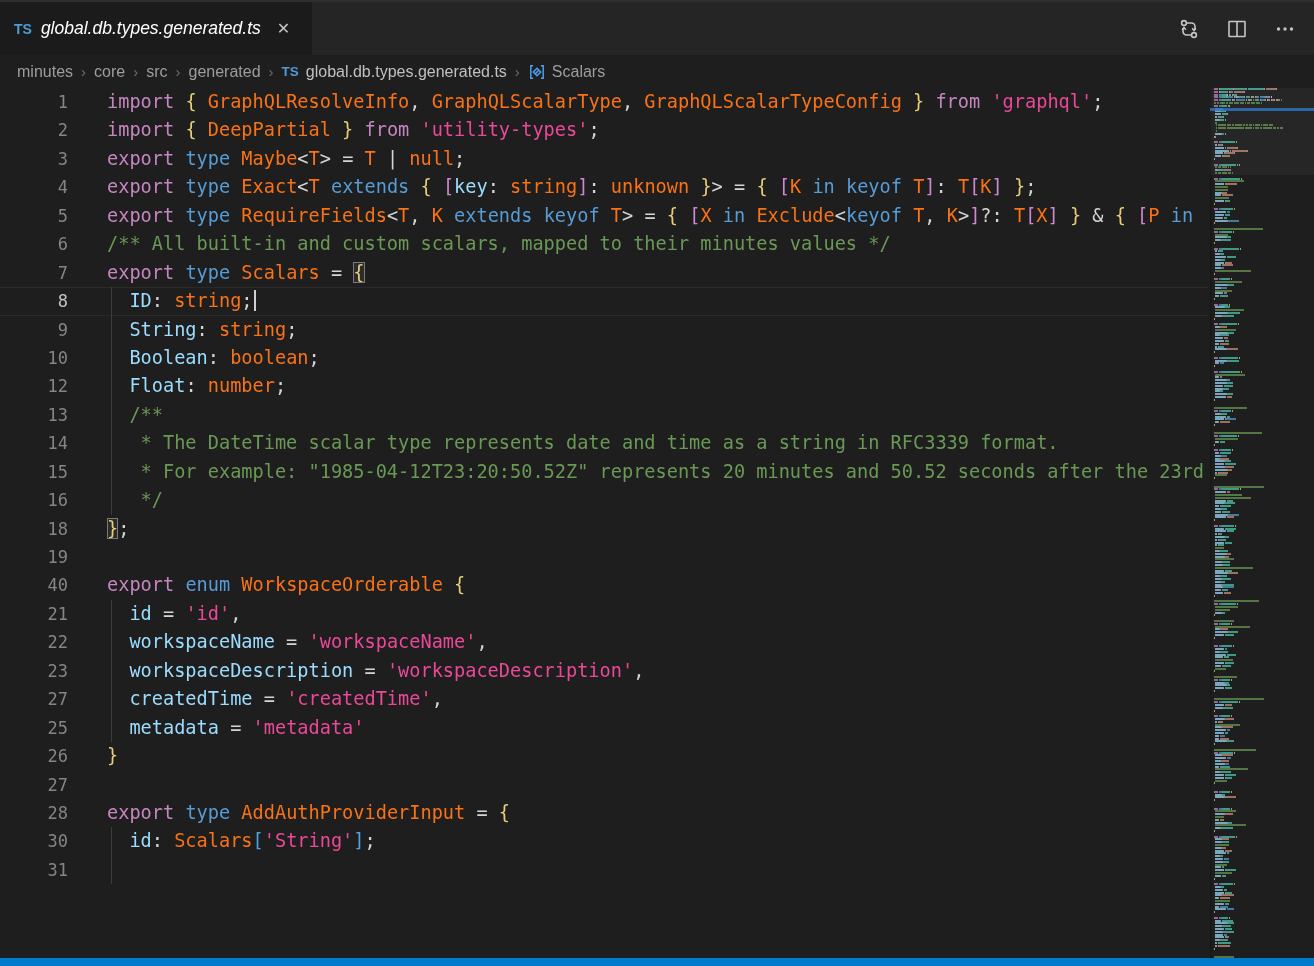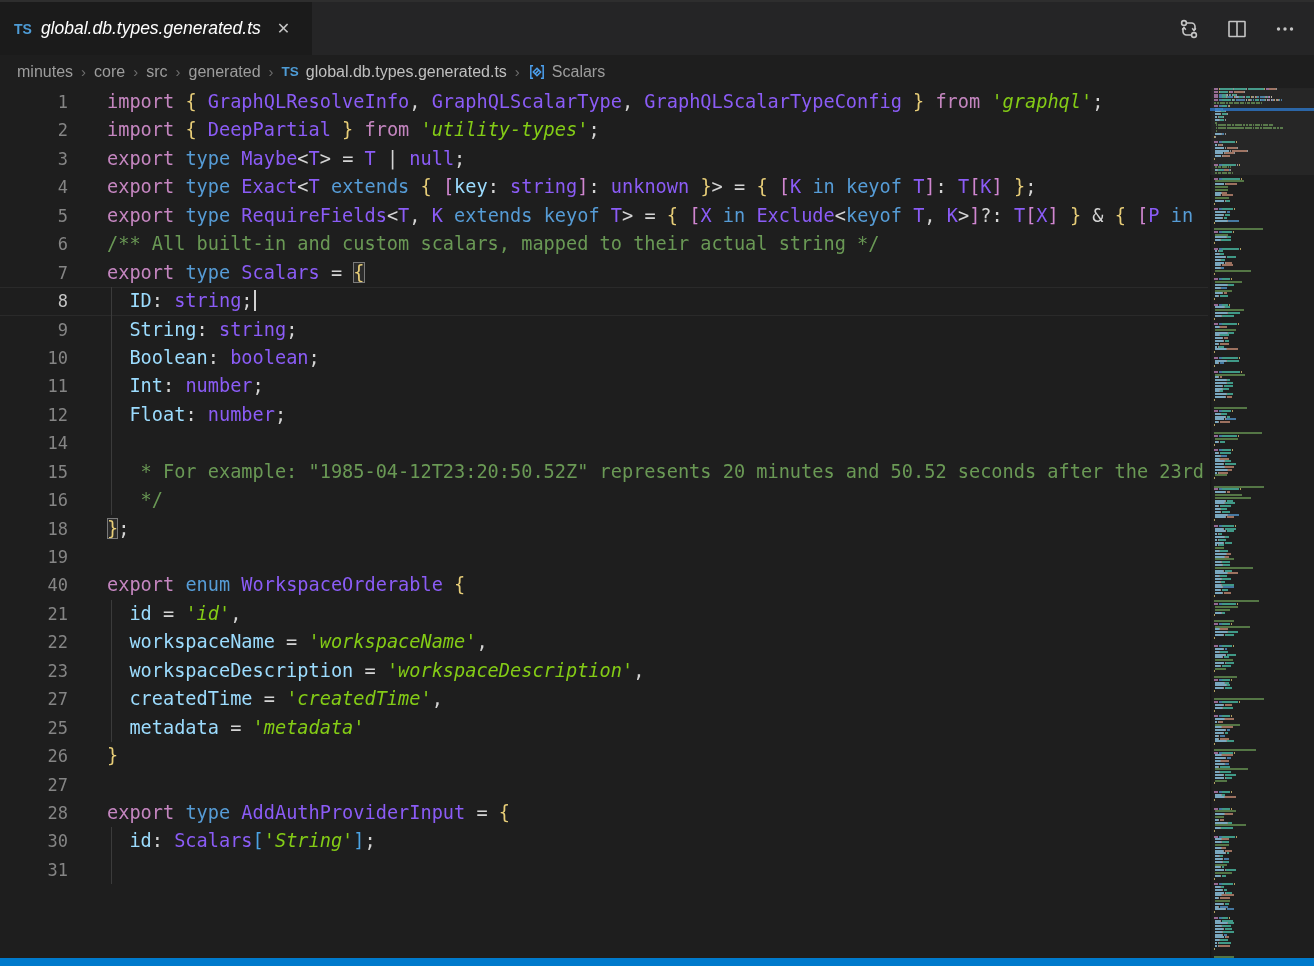--- a/index.html
+++ b/index.html
@@ -34,22 +34,22 @@
   .code { position:absolute; top:0; left:0; right:106px; bottom:0; overflow:hidden;
           font-family:"DejaVu Sans Mono", monospace; font-size:18.6px; }
   .line { position:relative; height:28.45px; line-height:28.45px; white-space:pre; display:flex; }
   .line.cur { box-shadow: inset 0 1px 0 #2a2a2a, inset 0 -1px 0 #2a2a2a; }
   .ln { display:inline-block; width:68px; text-align:right; color:#858585; flex:none;
         font-size:17px; cursor:pointer; }
   .line.cur .ln { color:#c6c6c6; }
   .lc { display:inline-block; margin-left:39px; flex:none; }
   .guide { position:absolute; left:111px; top:0; bottom:0; border-left:1px solid #3b3b3b; }
 
-  .tk-kw { color:#C586C0; } .tk-kb { color:#569CD6; } .tk-ty { color:#8b5cf6; }
-  .tk-vr { color:#9CDCFE; } .tk-st { color:#84cc16;font-style:italic; } .tk-cm { color:#6A9955; }
+  .tk-kw { color:#C586C0; } .tk-kb { color:#569CD6; } .tk-ty { color:#f97316; }
+  .tk-vr { color:#9CDCFE; } .tk-st { color:#ec4899; } .tk-cm { color:#6A9955; }
   .tk-pn { color:#D4D4D4; } .tk-b1 { color:#E8CE78; } .tk-b2 { color:#D086D0; }
   .tk-b3 { color:#4BA3E3; }
   .bm { outline:1px solid #7a7a7a; outline-offset:-1px; background:rgba(120,120,120,0.15); }
   .cursor-caret { display:inline-block; width:2px; height:21px; background:#d0d0d0;
                   vertical-align:middle; margin-left:1px; transform:translateY(-1px); }
 
   
   .minimap { position:absolute; top:0; right:0; bottom:0; width:104px; background:#1e1e1e;
              overflow:hidden; cursor:pointer; box-shadow: inset 2px 0 3px -2px rgba(0,0,0,0.6); }
   .mrow { position:absolute; left:4px; right:0; height:2px; }
@@ -119,28 +119,28 @@
         </span>Scalars</span>
     </div>
 
   <div class="editor">
     <div class="code" id="code">
         <div class="line"><span class="ln">1</span><span class="lc"><span class="tk-kw">import </span><span class="tk-b1">{ </span><span class="tk-ty">GraphQLResolveInfo</span><span class="tk-pn">, </span><span class="tk-ty">GraphQLScalarType</span><span class="tk-pn">, </span><span class="tk-ty">GraphQLScalarTypeConfig</span><span class="tk-b1"> }</span><span class="tk-kw"> from </span><span class="tk-st">'graphql'</span><span class="tk-pn">;</span></span></div>
         <div class="line"><span class="ln">2</span><span class="lc"><span class="tk-kw">import </span><span class="tk-b1">{ </span><span class="tk-ty">DeepPartial</span><span class="tk-b1"> }</span><span class="tk-kw"> from </span><span class="tk-st">'utility-types'</span><span class="tk-pn">;</span></span></div>
         <div class="line"><span class="ln">3</span><span class="lc"><span class="tk-kw">export </span><span class="tk-kb">type </span><span class="tk-ty">Maybe</span><span class="tk-pn">&lt;</span><span class="tk-ty">T</span><span class="tk-pn">&gt; = </span><span class="tk-ty">T</span><span class="tk-pn"> | </span><span class="tk-ty">null</span><span class="tk-pn">;</span></span></div>
         <div class="line"><span class="ln">4</span><span class="lc"><span class="tk-kw">export </span><span class="tk-kb">type </span><span class="tk-ty">Exact</span><span class="tk-pn">&lt;</span><span class="tk-ty">T </span><span class="tk-kb">extends </span><span class="tk-b1">{ </span><span class="tk-b2">[</span><span class="tk-vr">key</span><span class="tk-pn">: </span><span class="tk-ty">string</span><span class="tk-b2">]</span><span class="tk-pn">: </span><span class="tk-ty">unknown</span><span class="tk-b1"> }</span><span class="tk-pn">&gt; = </span><span class="tk-b1">{ </span><span class="tk-b2">[</span><span class="tk-ty">K </span><span class="tk-kb">in </span><span class="tk-kb">keyof </span><span class="tk-ty">T</span><span class="tk-b2">]</span><span class="tk-pn">: </span><span class="tk-ty">T</span><span class="tk-b2">[</span><span class="tk-ty">K</span><span class="tk-b2">]</span><span class="tk-b1"> }</span><span class="tk-pn">;</span></span></div>
         <div class="line"><span class="ln">5</span><span class="lc"><span class="tk-kw">export </span><span class="tk-kb">type </span><span class="tk-ty">RequireFields</span><span class="tk-pn">&lt;</span><span class="tk-ty">T</span><span class="tk-pn">, </span><span class="tk-ty">K </span><span class="tk-kb">extends </span><span class="tk-kb">keyof </span><span class="tk-ty">T</span><span class="tk-pn">&gt; = </span><span class="tk-b1">{ </span><span class="tk-b2">[</span><span class="tk-ty">X </span><span class="tk-kb">in </span><span class="tk-ty">Exclude</span><span class="tk-pn">&lt;</span><span class="tk-kb">keyof </span><span class="tk-ty">T</span><span class="tk-pn">, </span><span class="tk-ty">K</span><span class="tk-pn">&gt;</span><span class="tk-b2">]</span><span class="tk-pn">?: </span><span class="tk-ty">T</span><span class="tk-b2">[</span><span class="tk-ty">X</span><span class="tk-b2">]</span><span class="tk-b1"> }</span><span class="tk-pn"> &amp; </span><span class="tk-b1">{ </span><span class="tk-b2">[</span><span class="tk-ty">P </span><span class="tk-kb">in</span></span></div>
-        <div class="line"><span class="ln">6</span><span class="lc"><span class="tk-cm">/** All built-in and custom scalars, mapped to their actual string */</span></span></div>
+        <div class="line"><span class="ln">6</span><span class="lc"><span class="tk-cm">/** All built-in and custom scalars, mapped to their minutes values */</span></span></div>
         <div class="line"><span class="ln">7</span><span class="lc"><span class="tk-kw">export </span><span class="tk-kb">type </span><span class="tk-ty">Scalars</span><span class="tk-pn"> = </span><span class="tk-b1 bm">{</span></span></div>
         <div class="line cur"><span class="ln">8</span><span class="guide"></span><span class="lc"><span class="tk-pn">  </span><span class="tk-vr">ID</span><span class="tk-pn">: </span><span class="tk-ty">string</span><span class="tk-pn">;</span><span class="cursor-caret"></span></span></div>
         <div class="line"><span class="ln">9</span><span class="guide"></span><span class="lc"><span class="tk-pn">  </span><span class="tk-vr">String</span><span class="tk-pn">: </span><span class="tk-ty">string</span><span class="tk-pn">;</span></span></div>
         <div class="line"><span class="ln">10</span><span class="guide"></span><span class="lc"><span class="tk-pn">  </span><span class="tk-vr">Boolean</span><span class="tk-pn">: </span><span class="tk-ty">boolean</span><span class="tk-pn">;</span></span></div>
-        <div class="line"><span class="ln">11</span><span class="guide"></span><span class="lc"><span class="tk-pn">  </span><span class="tk-vr">Int</span><span class="tk-pn">: </span><span class="tk-ty">number</span><span class="tk-pn">;</span></span></div>
         <div class="line"><span class="ln">12</span><span class="guide"></span><span class="lc"><span class="tk-pn">  </span><span class="tk-vr">Float</span><span class="tk-pn">: </span><span class="tk-ty">number</span><span class="tk-pn">;</span></span></div>
-        <div class="line"><span class="ln">14</span><span class="guide"></span></div>
+        <div class="line"><span class="ln">13</span><span class="guide"></span><span class="lc"><span class="tk-pn">  </span><span class="tk-cm">/**</span></span></div>
+        <div class="line"><span class="ln">14</span><span class="guide"></span><span class="lc"><span class="tk-pn">  </span><span class="tk-cm"> * The DateTime scalar type represents date and time as a string in RFC3339 format.</span></span></div>
         <div class="line"><span class="ln">15</span><span class="guide"></span><span class="lc"><span class="tk-pn">  </span><span class="tk-cm"> * For example: "1985-04-12T23:20:50.52Z" represents 20 minutes and 50.52 seconds after the 23rd</span></span></div>
         <div class="line"><span class="ln">16</span><span class="guide"></span><span class="lc"><span class="tk-pn">  </span><span class="tk-cm"> */</span></span></div>
         <div class="line"><span class="ln">18</span><span class="lc"><span class="tk-b1 bm">}</span><span class="tk-pn">;</span></span></div>
         <div class="line"><span class="ln">19</span><span class="lc"></span></div>
         <div class="line"><span class="ln">40</span><span class="lc"><span class="tk-kw">export </span><span class="tk-kb">enum </span><span class="tk-ty">WorkspaceOrderable </span><span class="tk-b1">{</span></span></div>
         <div class="line"><span class="ln">21</span><span class="guide"></span><span class="lc"><span class="tk-pn">  </span><span class="tk-vr">id</span><span class="tk-pn"> = </span><span class="tk-st">'id'</span><span class="tk-pn">,</span></span></div>
         <div class="line"><span class="ln">22</span><span class="guide"></span><span class="lc"><span class="tk-pn">  </span><span class="tk-vr">workspaceName</span><span class="tk-pn"> = </span><span class="tk-st">'workspaceName'</span><span class="tk-pn">,</span></span></div>
         <div class="line"><span class="ln">23</span><span class="guide"></span><span class="lc"><span class="tk-pn">  </span><span class="tk-vr">workspaceDescription</span><span class="tk-pn"> = </span><span class="tk-st">'workspaceDescription'</span><span class="tk-pn">,</span></span></div>
         <div class="line"><span class="ln">27</span><span class="guide"></span><span class="lc"><span class="tk-pn">  </span><span class="tk-vr">createdTime</span><span class="tk-pn"> = </span><span class="tk-st">'createdTime'</span><span class="tk-pn">,</span></span></div>
         <div class="line"><span class="ln">25</span><span class="guide"></span><span class="lc"><span class="tk-pn">  </span><span class="tk-vr">metadata</span><span class="tk-pn"> = </span><span class="tk-st">'metadata'</span></span></div>

